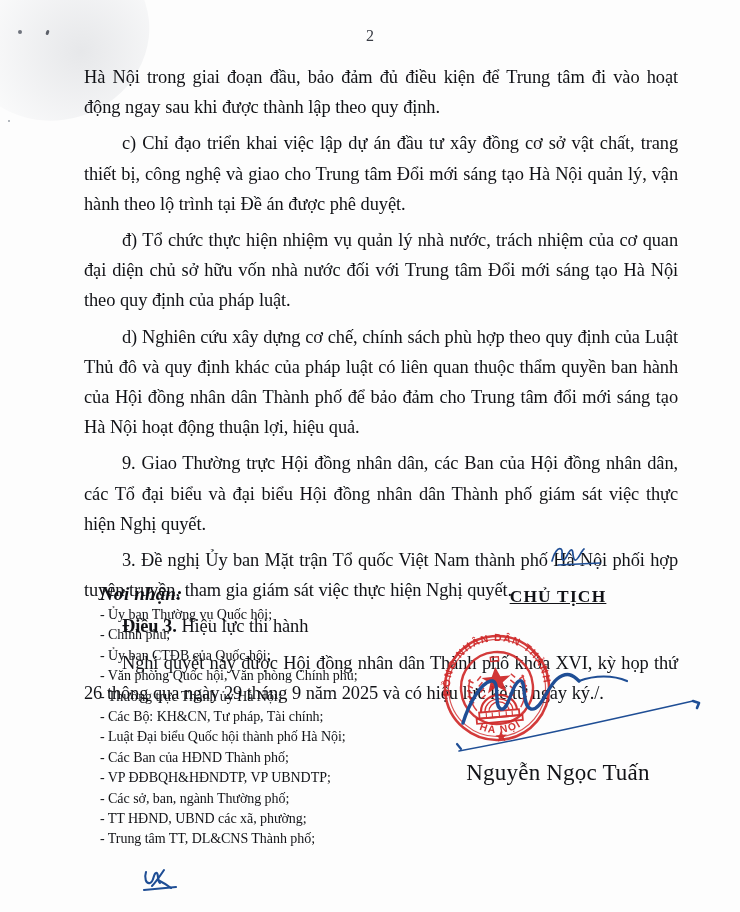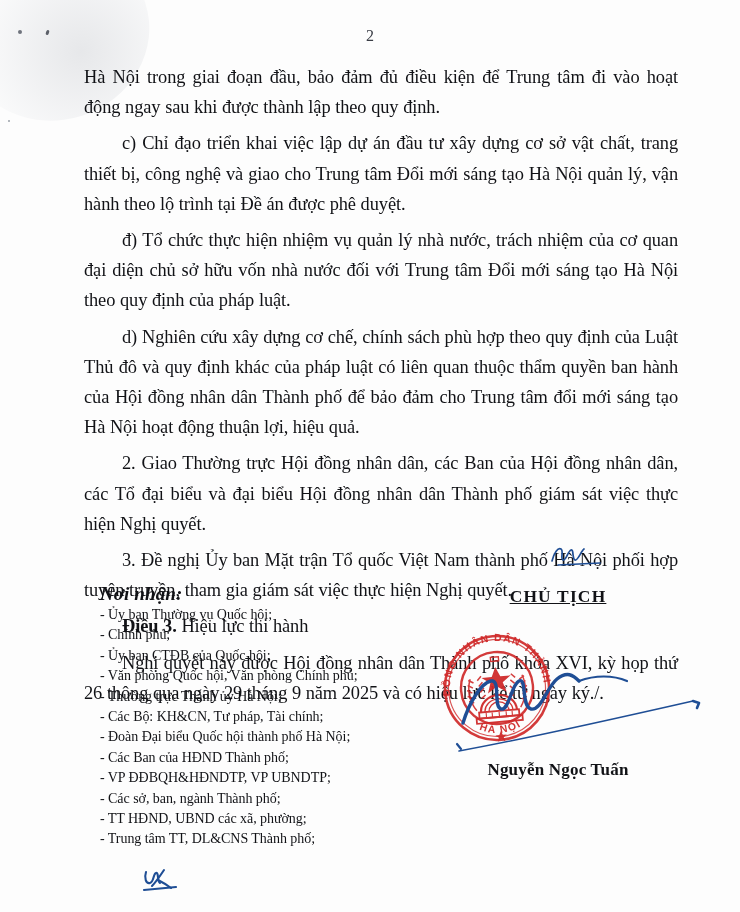--- a/index.html
+++ b/index.html
@@ -128,22 +128,22 @@
     font-weight: bold;
     letter-spacing: 1.2px;
     text-decoration: underline;
   }
   .signer-name {
     position: absolute;
     left: 430px;
     top: 760px;
     width: 256px;
     text-align: center;
-    font-size: 17px;
-    font-weight: bold;
+    font-size: 23px;
+    font-weight: normal;
     letter-spacing: 0.2px;
   }
 
   
   .seal {
     position: absolute;
     left: 441px;
     top: 619px;
     width: 112px;
     height: 138px;
@@ -170,27 +170,27 @@
   <div class="speck s1"></div>
   <div class="speck s2"></div>
   <div class="speck s3"></div>
 
   <div class="page-number">2</div>
 
   <div class="body-col">
 
     <p class="para noindent">Hà Nội trong giai đoạn đầu, bảo đảm đủ điều kiện để Trung tâm đi vào hoạt động ngay sau khi được thành lập theo quy định.</p>
 
-    <p class="para gap">c) Chỉ đạo triển khai việc lập dự án đầu tư xây dựng cơ sở vật chất, trang thiết bị, công nghệ và giao cho Trung tâm Đổi mới sáng tạo Hà Nội quản lý, vận hành theo lộ trình tại Đề án được phê duyệt.</p>
+    <p class="para gap">c) Chỉ đạo triển khai việc lập dự án đầu tư xây đồng cơ sở vật chất, trang thiết bị, công nghệ và giao cho Trung tâm Đổi mới sáng tạo Hà Nội quản lý, vận hành theo lộ trình tại Đề án được phê duyệt.</p>
 
     <p class="para gap">đ) Tổ chức thực hiện nhiệm vụ quản lý nhà nước, trách nhiệm của cơ quan đại diện chủ sở hữu vốn nhà nước đối với Trung tâm Đổi mới sáng tạo Hà Nội theo quy định của pháp luật.</p>
 
     <p class="para gap">d) Nghiên cứu xây dựng cơ chế, chính sách phù hợp theo quy định của Luật Thủ đô và quy định khác của pháp luật có liên quan thuộc thẩm quyền ban hành của Hội đồng nhân dân Thành phố để bảo đảm cho Trung tâm đổi mới sáng tạo Hà Nội hoạt động thuận lợi, hiệu quả.</p>
 
-    <p class="para gap">2. Giao Thường trực Hội đồng nhân dân, các Ban của Hội đồng nhân dân, các Tổ đại biểu và đại biểu Hội đồng nhân dân Thành phố giám sát việc thực hiện Nghị quyết.</p>
+    <p class="para gap">9. Giao Thường trực Hội đồng nhân dân, các Ban của Hội đồng nhân dân, các Tổ đại biểu và đại biểu Hội đồng nhân dân Thành phố giám sát việc thực hiện Nghị quyết.</p>
 
     <p class="para gap">3. Đề nghị Ủy ban Mặt trận Tổ quốc Việt Nam thành phố Hà Nội phối hợp tuyên truyền, tham gia giám sát việc thực hiện Nghị quyết.</p>
 
     <p class="para gap"><b class="heading-run">Điều 3.</b><span> Hiệu lực thi hành</span></p>
 
     <p class="para gap">Nghị quyết này được Hội đồng nhân dân Thành phố khóa XVI, kỳ họp thứ 26 thông qua ngày 29 tháng 9 năm 2025 và có hiệu lực kể từ ngày ký./.</p>
 
   </div>
 
   <svg class="ink-initial-1" viewBox="0 0 62 26">
@@ -202,24 +202,24 @@
 
   <div class="recipients">
     <div class="recipients-title">Nơi nhận:</div>
     <ul>
       <li>- Ủy ban Thường vụ Quốc hội;</li>
       <li>- Chính phủ;</li>
       <li>- Ủy ban CTĐB của Quốc hội;</li>
       <li>- Văn phòng Quốc hội, Văn phòng Chính phủ;</li>
       <li>- Thường trực Thành ủy Hà Nội;</li>
       <li>- Các Bộ: KH&amp;CN, Tư pháp, Tài chính;</li>
-      <li>- Đoàn Đại biểu Quốc hội thành phố Hà Nội;</li>
+      <li>- Luật Đại biểu Quốc hội thành phố Hà Nội;</li>
       <li>- Các Ban của HĐND Thành phố;</li>
       <li>- VP ĐĐBQH&amp;HĐNDTP, VP UBNDTP;</li>
-      <li>- Các sở, ban, ngành Thành phố;</li>
+      <li>- Các sở, ban, ngành Thường phố;</li>
       <li>- TT HĐND, UBND các xã, phường;</li>
       <li>- Trung tâm TT, DL&amp;CNS Thành phố;</li>
 
     </ul>
   </div>
 
   <svg class="ink-initial-2" viewBox="0 0 58 30">
     <g fill="none" stroke="#1f4e95" stroke-width="2.1" stroke-linecap="round">
       <path d="M6 6 C4 12, 6 18, 10 17 C14 16, 13 8, 16 7 C19 6, 17 16, 20 17"></path>
       <path d="M24 4 C20 10, 16 16, 12 20"></path>

